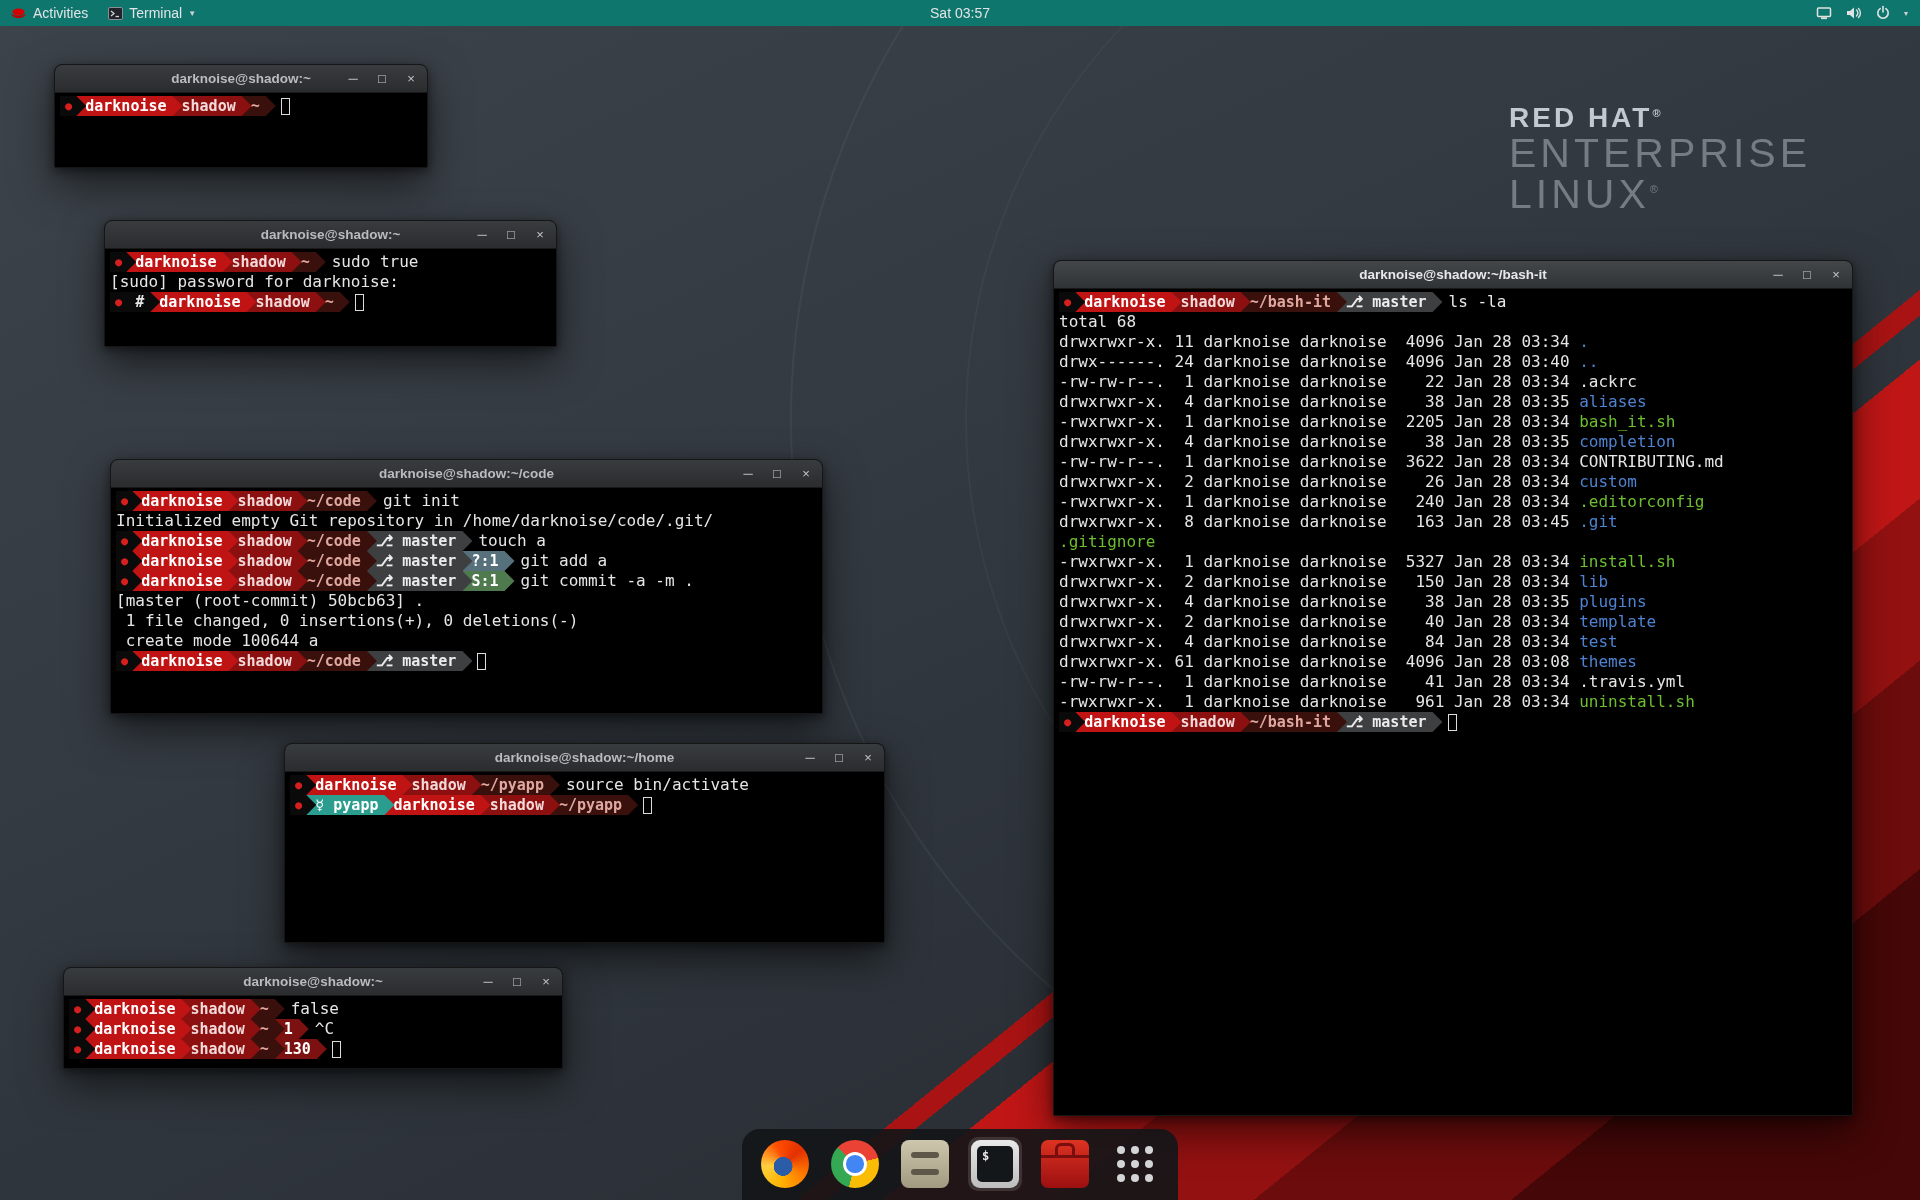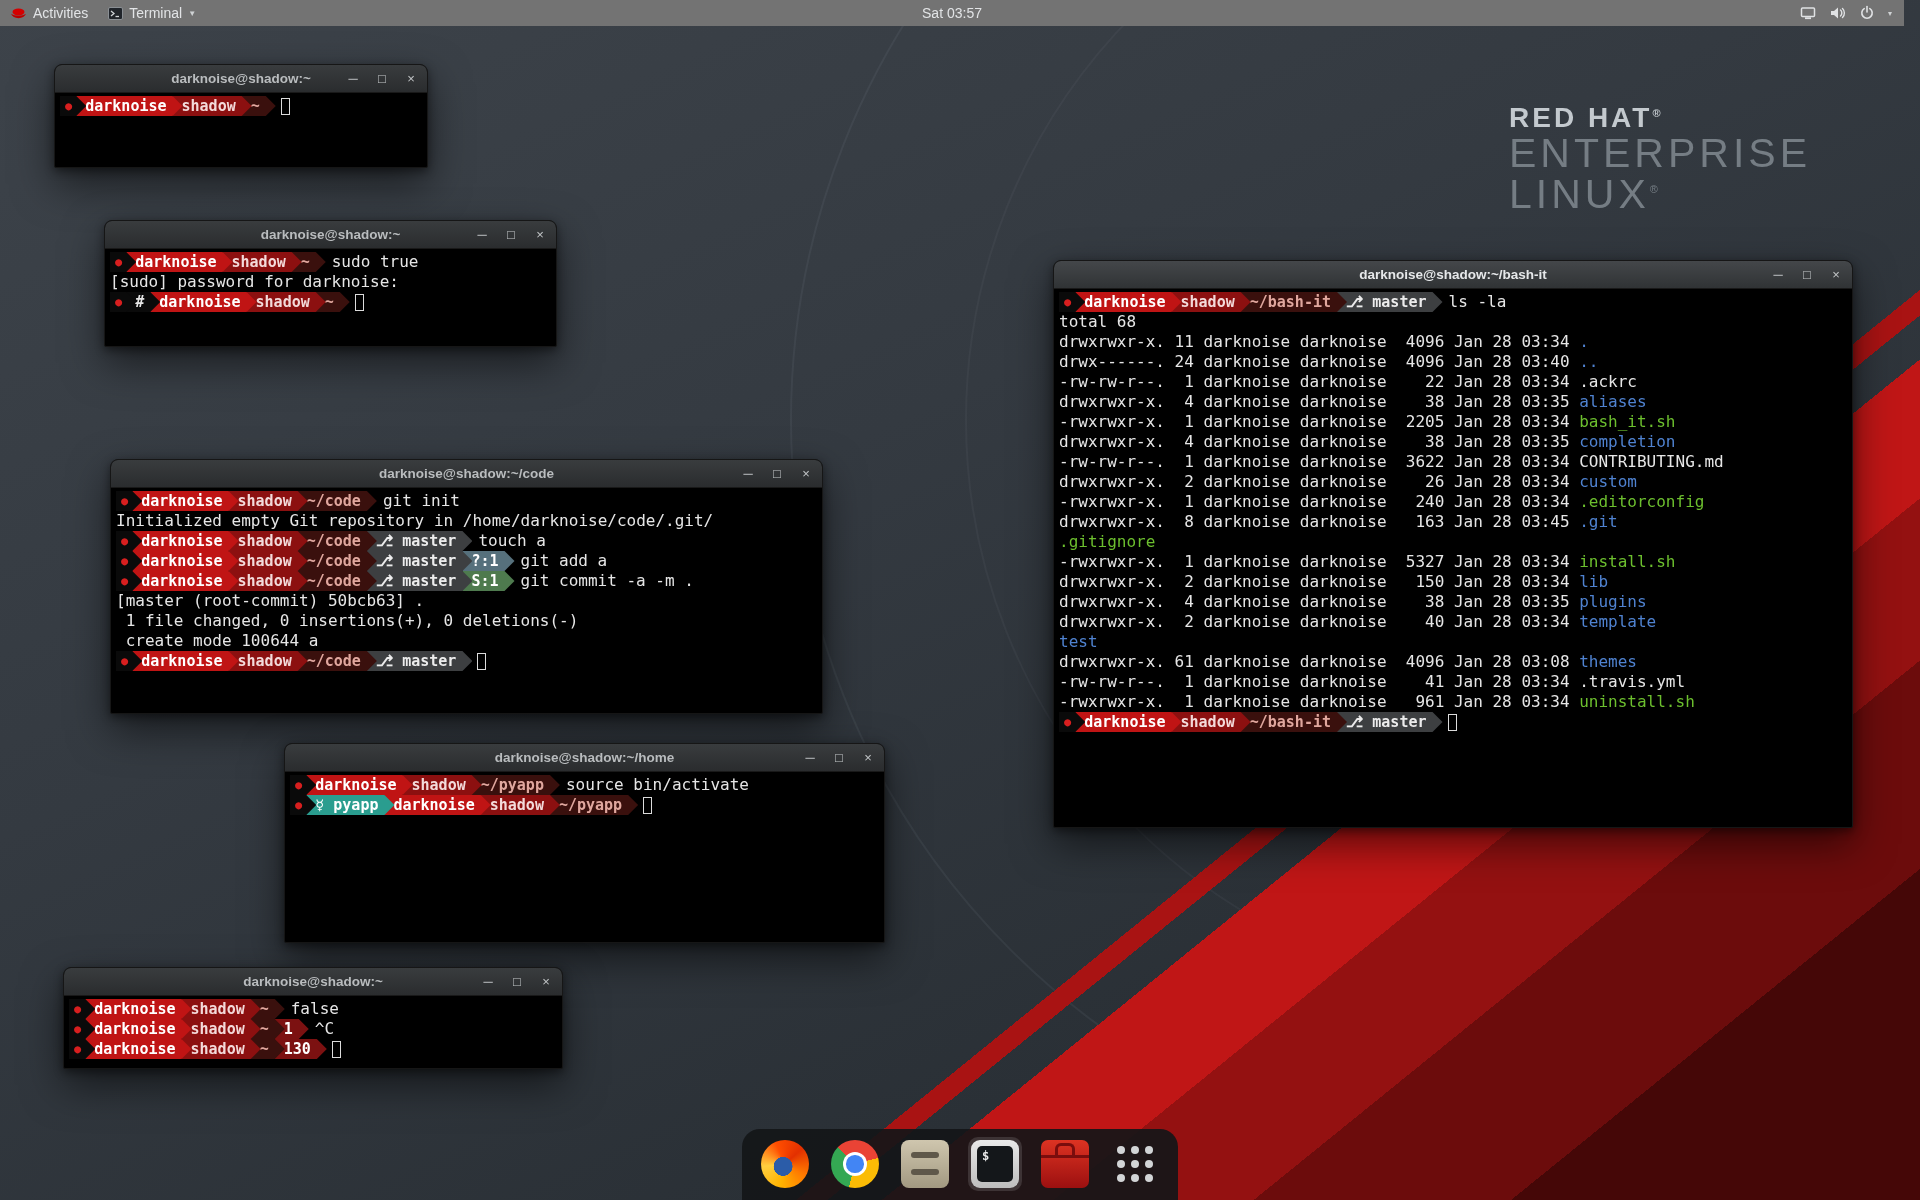--- a/index.html
+++ b/index.html
@@ -25,21 +25,21 @@
       #941111 24% 38%,
       #6c0c0c 38% 56%,
       #450707 56% 100%);
   }
   #brand { position:absolute; left:1509px; top:104px; color:#747c83; line-height:1.02; }
   #brand .b1 { font-size:28px; font-weight:bold; letter-spacing:3px; color:#c3c9ce; }
   #brand .b2, #brand .b3 { font-size:41px; font-weight:300; letter-spacing:4px; color:#757d84; }
   #brand sup { font-size:11px; vertical-align:super; }
 
   
-  #topbar { position:absolute; top:0; left:0; right:16px; height:26px; background:#737373;
+  #topbar { position:absolute; top:0; left:0; right:0; height:26px; background:#0f766e;
     color:#e2e4e6; font-size:14px; display:flex; align-items:center; z-index:100; }
   .tb-item { display:flex; align-items:center; gap:6px; height:100%; padding:0 10px; cursor:pointer; }
   .tb-center { position:absolute; left:50%; transform:translateX(-50%); height:100%;
     display:flex; align-items:center; padding:0 10px; cursor:pointer; }
   .tb-right { margin-left:auto; display:flex; align-items:center; gap:13px; padding:0 12px; height:100%; cursor:pointer; }
   .tb-caret { font-size:8px; color:#cfd2d4; }
 
   
   .window { position:absolute; background:#000; border:1px solid #161616;
     border-radius:8px 8px 2px 2px; overflow:hidden;
@@ -180,21 +180,21 @@
           <span class="tb-btn">□</span>
           <span class="tb-btn">×</span>
         </span>
       </div>
       <div class="tbody">
         <div class="tline"><span class="seg seg-icon" style="background-color: rgb(10, 10, 10); color: rgb(216, 31, 31); z-index: 40;">●</span><span class="seg seg-user" style="background-color: rgb(192, 20, 20); color: rgb(255, 255, 255); z-index: 39;">darknoise</span><span class="seg seg-host" style="background-color: rgb(140, 16, 16); color: rgb(243, 218, 218); z-index: 38;">shadow</span><span class="seg seg-path" style="background-color: rgb(58, 16, 13); color: rgb(224, 167, 158); z-index: 37;">~</span><span class="cmd">false</span></div>
         <div class="tline"><span class="seg seg-icon" style="background-color: rgb(10, 10, 10); color: rgb(216, 31, 31); z-index: 40;">●</span><span class="seg seg-user" style="background-color: rgb(192, 20, 20); color: rgb(255, 255, 255); z-index: 39;">darknoise</span><span class="seg seg-host" style="background-color: rgb(140, 16, 16); color: rgb(243, 218, 218); z-index: 38;">shadow</span><span class="seg seg-path" style="background-color: rgb(58, 16, 13); color: rgb(224, 167, 158); z-index: 37;">~</span><span class="seg seg-exit" style="background-color: rgb(124, 17, 17); color: rgb(255, 255, 255); z-index: 36;">1</span><span class="cmd">^C</span></div>
         <div class="tline"><span class="seg seg-icon" style="background-color: rgb(10, 10, 10); color: rgb(216, 31, 31); z-index: 40;">●</span><span class="seg seg-user" style="background-color: rgb(192, 20, 20); color: rgb(255, 255, 255); z-index: 39;">darknoise</span><span class="seg seg-host" style="background-color: rgb(140, 16, 16); color: rgb(243, 218, 218); z-index: 38;">shadow</span><span class="seg seg-path" style="background-color: rgb(58, 16, 13); color: rgb(224, 167, 158); z-index: 37;">~</span><span class="seg seg-exit" style="background-color: rgb(124, 17, 17); color: rgb(255, 255, 255); z-index: 36;">130</span><span class="cursor"></span></div>
       </div>
     </div>
-    <div class="window active" style="left: 1053px; top: 260px; width: 800px; height: 568px; z-index: 15;">
+    <div class="window active" style="left: 1053px; top: 260px; width: 800px; height: 856px; z-index: 15;">
       <div class="titlebar">
         <span class="tb-title">darknoise@shadow:~/bash-it</span>
         <span class="tb-btns">
           <span class="tb-btn">─</span>
           <span class="tb-btn">□</span>
           <span class="tb-btn">×</span>
         </span>
       </div>
       <div class="tbody">
         <div class="tline"><span class="seg seg-icon" style="background-color: rgb(10, 10, 10); color: rgb(216, 31, 31); z-index: 40;">●</span><span class="seg seg-user" style="background-color: rgb(192, 20, 20); color: rgb(255, 255, 255); z-index: 39;">darknoise</span><span class="seg seg-host" style="background-color: rgb(140, 16, 16); color: rgb(243, 218, 218); z-index: 38;">shadow</span><span class="seg seg-path" style="background-color: rgb(58, 16, 13); color: rgb(224, 167, 158); z-index: 37;">~/bash-it</span><span class="seg seg-git" style="background-color: rgb(61, 63, 65); color: rgb(236, 236, 236); z-index: 36;">⎇ master</span><span class="cmd">ls -la</span></div>
@@ -207,21 +207,21 @@
         <div class="tline"><span class="plain">drwxrwxr-x.  4 darknoise darknoise    38 Jan 28 03:35 </span><span class="fname" style="color: rgb(79, 130, 208);">completion</span></div>
         <div class="tline"><span class="plain">-rw-rw-r--.  1 darknoise darknoise  3622 Jan 28 03:34 </span><span class="fname" style="color: rgb(230, 230, 230);">CONTRIBUTING.md</span></div>
         <div class="tline"><span class="plain">drwxrwxr-x.  2 darknoise darknoise    26 Jan 28 03:34 </span><span class="fname" style="color: rgb(79, 130, 208);">custom</span></div>
         <div class="tline"><span class="plain">-rwxrwxr-x.  1 darknoise darknoise   240 Jan 28 03:34 </span><span class="fname" style="color: rgb(108, 191, 46);">.editorconfig</span></div>
         <div class="tline"><span class="plain">drwxrwxr-x.  8 darknoise darknoise   163 Jan 28 03:45 </span><span class="fname" style="color: rgb(79, 130, 208);">.git</span></div>
         <div class="tline"><span class="fname" style="color: rgb(108, 191, 46);">.gitignore</span></div>
         <div class="tline"><span class="plain">-rwxrwxr-x.  1 darknoise darknoise  5327 Jan 28 03:34 </span><span class="fname" style="color: rgb(108, 191, 46);">install.sh</span></div>
         <div class="tline"><span class="plain">drwxrwxr-x.  2 darknoise darknoise   150 Jan 28 03:34 </span><span class="fname" style="color: rgb(79, 130, 208);">lib</span></div>
         <div class="tline"><span class="plain">drwxrwxr-x.  4 darknoise darknoise    38 Jan 28 03:35 </span><span class="fname" style="color: rgb(79, 130, 208);">plugins</span></div>
         <div class="tline"><span class="plain">drwxrwxr-x.  2 darknoise darknoise    40 Jan 28 03:34 </span><span class="fname" style="color: rgb(79, 130, 208);">template</span></div>
-        <div class="tline"><span class="fname" style="color: rgb(79, 130, 208);">test</span></div>
+        <div class="tline"><span class="plain">drwxrwxr-x.  4 darknoise darknoise    84 Jan 28 03:34 </span><span class="fname" style="color: rgb(79, 130, 208);">test</span></div>
         <div class="tline"><span class="plain">drwxrwxr-x. 61 darknoise darknoise  4096 Jan 28 03:08 </span><span class="fname" style="color: rgb(79, 130, 208);">themes</span></div>
         <div class="tline"><span class="plain">-rw-rw-r--.  1 darknoise darknoise    41 Jan 28 03:34 </span><span class="fname" style="color: rgb(230, 230, 230);">.travis.yml</span></div>
         <div class="tline"><span class="plain">-rwxrwxr-x.  1 darknoise darknoise   961 Jan 28 03:34 </span><span class="fname" style="color: rgb(108, 191, 46);">uninstall.sh</span></div>
         <div class="tline"><span class="seg seg-icon" style="background-color: rgb(10, 10, 10); color: rgb(216, 31, 31); z-index: 40;">●</span><span class="seg seg-user" style="background-color: rgb(192, 20, 20); color: rgb(255, 255, 255); z-index: 39;">darknoise</span><span class="seg seg-host" style="background-color: rgb(140, 16, 16); color: rgb(243, 218, 218); z-index: 38;">shadow</span><span class="seg seg-path" style="background-color: rgb(58, 16, 13); color: rgb(224, 167, 158); z-index: 37;">~/bash-it</span><span class="seg seg-git" style="background-color: rgb(61, 63, 65); color: rgb(236, 236, 236); z-index: 36;">⎇ master</span><span class="cursor"></span></div>
       </div>
     </div>
   </div>
 
 <div id="topbar">
   <div class="tb-item">

